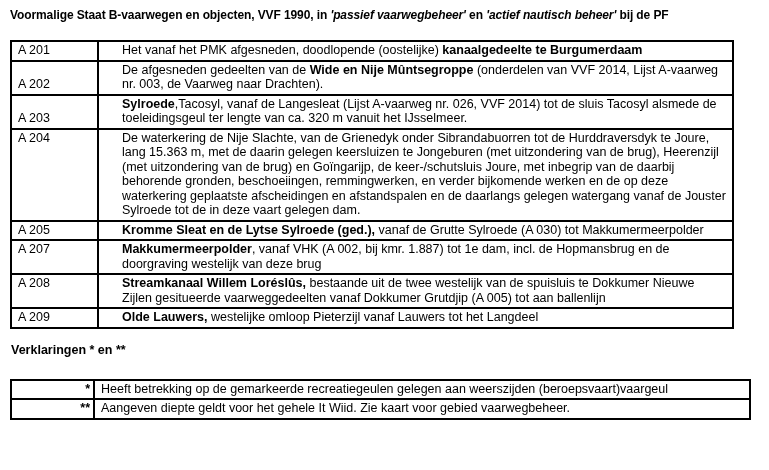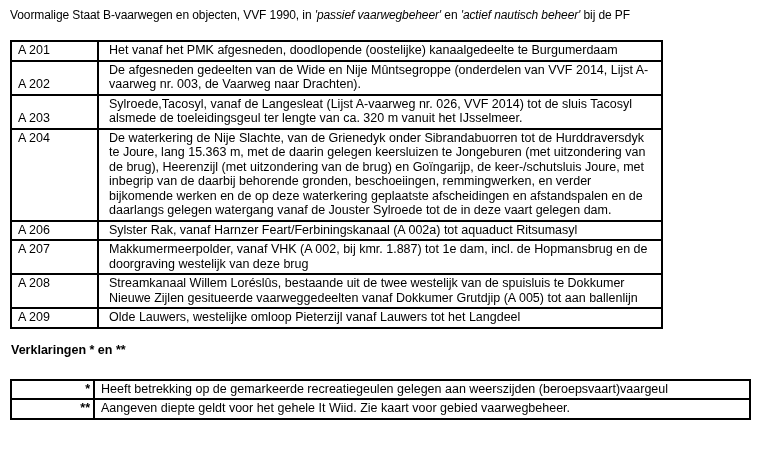--- a/index.html
+++ b/index.html
@@ -20,44 +20,44 @@
     height: 470px;
   }
   .doc-title {
     margin: 8px 0 0 10px;
     font-size: 12px;
     font-weight: bold;
     white-space: nowrap;
     letter-spacing: -0.1px;
   }
   .doc-title .it { font-style: italic; }
-  .b { font-weight: normal; }
+  .b { font-weight: bold; }
 
   table {
     border-collapse: collapse;
     table-layout: fixed;
   }
   .main-table {
     margin: 18px 0 0 10px;
-    width: 653px;
+    width: 724px;
     border: 2px solid #000;
   }
   .main-table td {
     border: 2px solid #000;
     font-size: 12.5px;
     line-height: 14.5px;
     vertical-align: top;
     word-wrap: break-word;
   }
   .main-table .code-cell {
     width: 75px;
     padding: 1px 4px 2px 6px;
   }
   .main-table .desc-cell {
-    padding: 1px 6px 2px 10px;
+    padding: 1px 6px 2px 23px;
   }
   
   .main-table tr:nth-child(2) .code-cell,
   .main-table tr:nth-child(3) .code-cell { vertical-align: bottom; }
 
   .section-heading {
     margin: 14px 0 0 11px;
     font-size: 12.5px;
     font-weight: bold;
   }
@@ -101,22 +101,22 @@
         </tr>
         <tr>
           <td class="code-cell">A 203</td>
           <td class="desc-cell"><span class="b">Sylroede</span><span>,Tacosyl, vanaf de Langesleat (Lijst A-vaarweg nr. 026, VVF 2014) tot de sluis Tacosyl alsmede de toeleidingsgeul ter lengte van ca. 320 m vanuit het IJsselmeer.</span></td>
         </tr>
         <tr>
           <td class="code-cell">A 204</td>
           <td class="desc-cell"><span>De waterkering de Nije Slachte, van de Grienedyk onder Sibrandabuorren tot de Hurddraversdyk te Joure, lang 15.363 m, met de daarin gelegen keersluizen te Jongeburen (met uitzondering van de brug), Heerenzijl (met uitzondering van de brug) en Goïngarijp, de keer-/schutsluis Joure, met inbegrip van de daarbij behorende gronden, beschoeiingen, remmingwerken, en verder bijkomende werken en de op deze waterkering geplaatste afscheidingen en afstandspalen en de daarlangs gelegen watergang vanaf de Jouster Sylroede tot de in deze vaart gelegen dam.</span></td>
         </tr>
         <tr>
-          <td class="code-cell">A 206</td>
-          <td class="desc-cell"><span class="b">Sylster Rak</span><span>, vanaf Harnzer Feart/Ferbiningskanaal (A 002a) tot aquaduct Ritsumasyl</span></td>
+          <td class="code-cell">A 205</td>
+          <td class="desc-cell"><span class="b">Kromme Sleat en de Lytse Sylroede (ged.),</span><span> vanaf de Grutte Sylroede (A 030) tot Makkumermeerpolder</span></td>
         </tr>
         <tr>
           <td class="code-cell">A 207</td>
           <td class="desc-cell"><span class="b">Makkumermeerpolder</span><span>, vanaf VHK (A 002, bij kmr. 1.887) tot 1e dam, incl. de Hopmansbrug en de doorgraving westelijk van deze brug</span></td>
         </tr>
         <tr>
           <td class="code-cell">A 208</td>
           <td class="desc-cell"><span class="b">Streamkanaal Willem Loréslûs,</span><span> bestaande uit de twee westelijk van de spuisluis te Dokkumer Nieuwe Zijlen gesitueerde vaarweggedeelten vanaf Dokkumer Grutdjip (A 005) tot aan ballenlijn</span></td>
         </tr>
         <tr>

